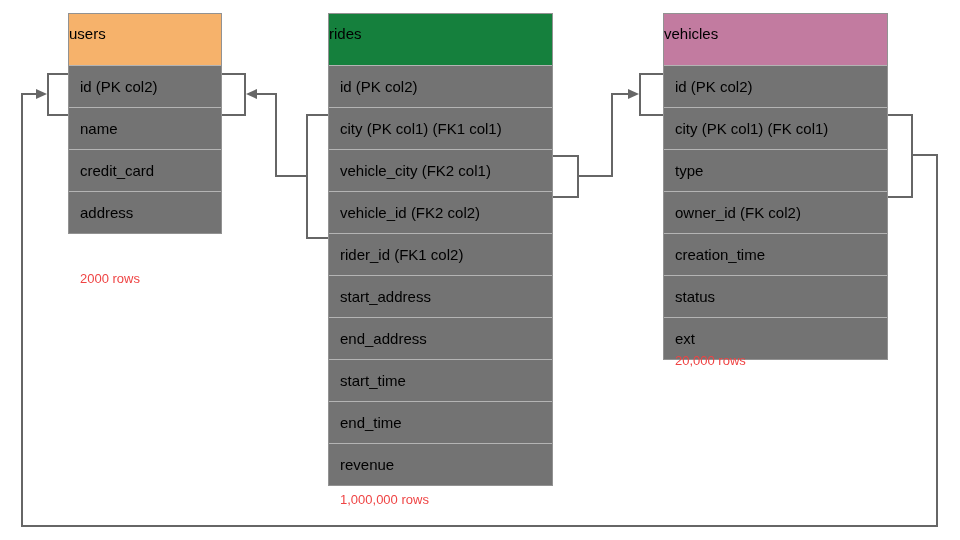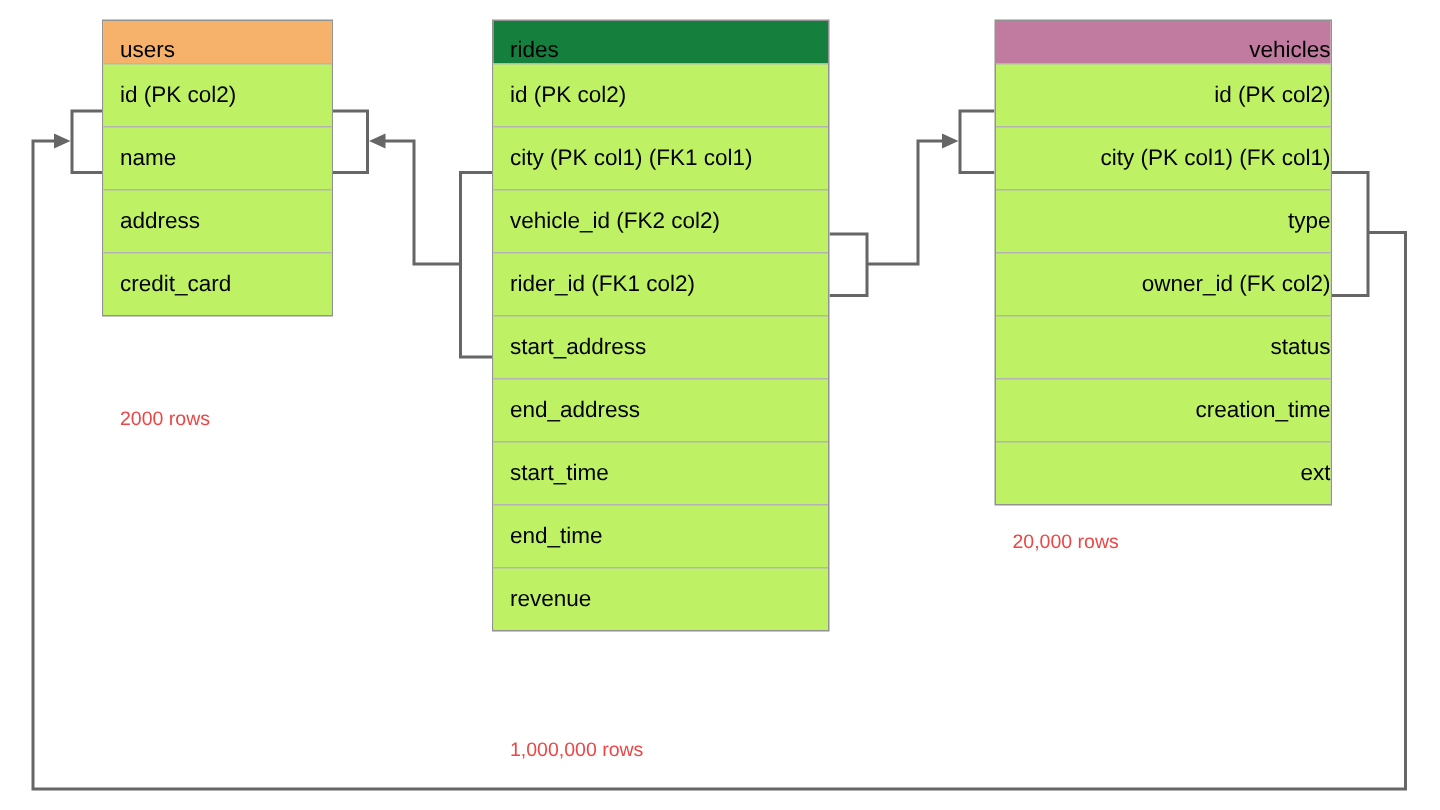--- a/index.html
+++ b/index.html
@@ -7,34 +7,34 @@
     position:relative;width:960px;height:540px;background:#ffffff;
     font-family:"Liberation Sans",sans-serif;overflow:hidden;
   }
   .wires{position:absolute;left:0;top:0;width:960px;height:540px;pointer-events:none;}
   .wires path{fill:none;stroke-width:2px;}
   .tbl{
     position:absolute;box-sizing:border-box;background:#ffffff;
     border:1px solid #929292;
   }
   .hdr{
-    height:28px;line-height:40px;padding-left:11px;
+    height:51px;line-height:40px;
     font-size:15px;color:#000;white-space:nowrap;overflow:hidden;
   }
   .row{
     height:41px;line-height:41px;padding-left:11px;
     font-size:15px;color:#000;border-top:1px solid #b4b4b4;
-    white-space:nowrap;overflow:hidden;background:#bef264;
+    white-space:nowrap;overflow:hidden;background:#737373;
   }
   .cnt{
     position:absolute;font-size:13px;color:#ef4444;white-space:nowrap;
   }
   .t-users{left:68px;top:13px;width:154px;}
   .t-rides{left:328px;top:13px;width:225px;}
-  .t-vehicles{left:663px;top:13px;width:225px;text-align:right;}
+  .t-vehicles{left:663px;top:13px;width:225px;}
   .c-users{left:80px;top:271px;}
   .c-rides{left:340px;top:492px;}
   .c-vehicles{left:675px;top:353px;}
 </style>
 </head>
 <body>
 
 <div class="canvas">
 
   <svg class="wires" viewBox="0 0 960 540">
@@ -56,44 +56,45 @@
       <polygon points="246,94 257,89 257,99"></polygon>
       <polygon points="639,94 628,89 628,99"></polygon>
       <polygon points="47,94 36,89 36,99"></polygon>
     </g>
   </svg>
 
   <div class="tbl t-users">
     <div class="hdr" style="background-color: rgb(246, 178, 107);">users</div>
     <div class="row">id (PK col2)</div>
     <div class="row">name</div>
+    <div class="row">credit_card</div>
     <div class="row">address</div>
-    <div class="row">credit_card</div>
   </div>
   <div class="cnt c-users">2000 rows</div>
 
   <div class="tbl t-rides">
     <div class="hdr" style="background-color: #15803d;">rides</div>
     <div class="row">id (PK col2)</div>
     <div class="row">city (PK col1) (FK1 col1)</div>
+    <div class="row">vehicle_city (FK2 col1)</div>
     <div class="row">vehicle_id (FK2 col2)</div>
     <div class="row">rider_id (FK1 col2)</div>
     <div class="row">start_address</div>
     <div class="row">end_address</div>
     <div class="row">start_time</div>
     <div class="row">end_time</div>
     <div class="row">revenue</div>
   </div>
   <div class="cnt c-rides">1,000,000 rows</div>
 
   <div class="tbl t-vehicles">
     <div class="hdr" style="background-color: rgb(194, 123, 160);">vehicles</div>
     <div class="row">id (PK col2)</div>
     <div class="row">city (PK col1) (FK col1)</div>
     <div class="row">type</div>
     <div class="row">owner_id (FK col2)</div>
+    <div class="row">creation_time</div>
     <div class="row">status</div>
-    <div class="row">creation_time</div>
     <div class="row">ext</div>
   </div>
   <div class="cnt c-vehicles">20,000 rows</div>
 
 </div>
 
 </body></html>

